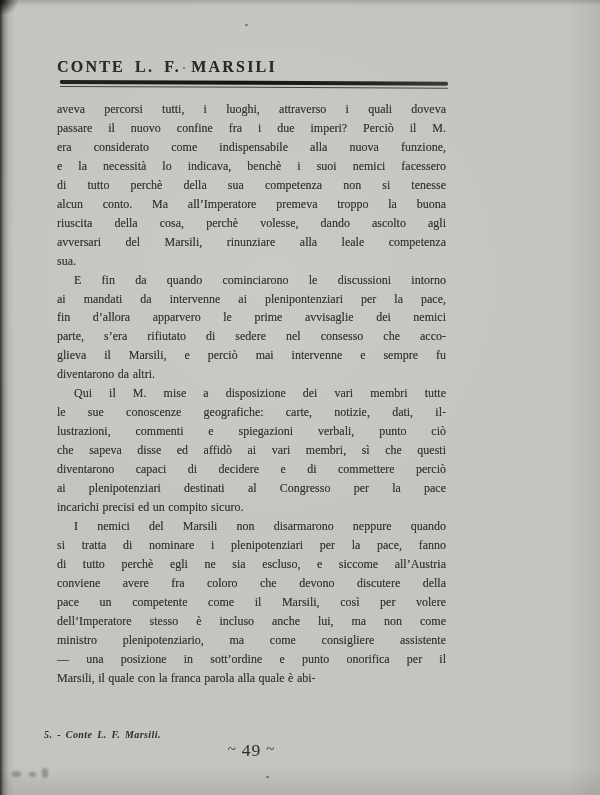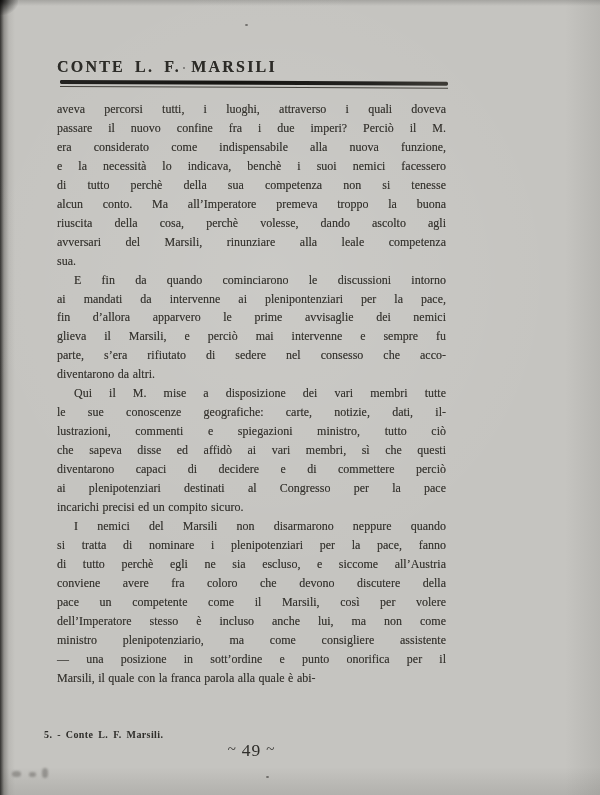--- a/index.html
+++ b/index.html
@@ -38,21 +38,21 @@
   .line { text-align:justify; text-align-last:justify; }
   .line.last { text-align-last:left; }
   .line.indent { text-indent:17px; }
   .page-number {
     position:absolute; left:57px; top:704px; width:389px; text-align:center;
     font-size:17.5px; color:#2f2e2a; letter-spacing:1px;margin-top:36px;
   }
   .page-number .tilde { font-size:15px; position:relative; top:-2px; padding:0 5px; }
   .signature {
     position:absolute; left:44px; top:729px;
-    font-weight:bold; font-size:10px;
+    font-style:italic; font-weight:bold; font-size:10px;
     letter-spacing:0.4px; word-spacing:2px; color:#2f2e2a;
   }
   .speck { position:absolute; background:rgba(40,39,36,0.55); border-radius:50%; }
   .speck.s1 { left:245px; top:24px; width:3px; height:2px; }
   .speck.s2 { left:183px; top:67px; width:2px; height:2px; }
   .speck.s3 { left:266px; top:776px; width:3px; height:2px; }
   .smudge { position:absolute; background:rgba(45,44,41,0.30); filter:blur(1px); border-radius:45%; }
   .smudge.m1 { left:12px;  top:771px; width:9px;  height:6px; }
   .smudge.m2 { left:29px;  top:772px; width:7px;  height:5px; }
   .smudge.m3 { left:42px;  top:768px; width:6px;  height:10px; }
@@ -84,26 +84,26 @@
       <div class="line">era considerato come indispensabile alla nuova funzione,</div>
       <div class="line">e la necessità lo indicava, benchè i suoi nemici facessero</div>
       <div class="line">di tutto perchè della sua competenza non si tenesse</div>
       <div class="line">alcun conto. Ma all’Imperatore premeva troppo la buona</div>
       <div class="line">riuscita della cosa, perchè volesse, dando ascolto agli</div>
       <div class="line">avversari del Marsili, rinunziare alla leale competenza</div>
       <div class="line last">sua.</div>
       <div class="line indent">E fin da quando cominciarono le discussioni intorno</div>
       <div class="line">ai mandati da intervenne ai plenipontenziari per la pace,</div>
       <div class="line">fin d’allora apparvero le prime avvisaglie dei nemici</div>
+      <div class="line">parte, s’era rifiutato di sedere nel consesso che acco-</div>
       <div class="line">glieva il Marsili, e perciò mai intervenne e sempre fu</div>
-      <div class="line">parte, s’era rifiutato di sedere nel consesso che acco-</div>
       <div class="line last">diventarono da altri.</div>
       <div class="line indent">Qui il M. mise a disposizione dei vari membri tutte</div>
       <div class="line">le sue conoscenze geografiche: carte, notizie, dati, il-</div>
-      <div class="line">lustrazioni, commenti e spiegazioni ministro, tutto ciò</div>
+      <div class="line">lustrazioni, commenti e spiegazioni verbali, punto ciò</div>
       <div class="line">che sapeva disse ed affidò ai vari membri, sì che questi</div>
       <div class="line">diventarono capaci di decidere e di commettere perciò</div>
       <div class="line">ai plenipotenziari destinati al Congresso per la pace</div>
       <div class="line last">incarichi precisi ed un compito sicuro.</div>
       <div class="line indent">I nemici del Marsili non disarmarono neppure quando</div>
       <div class="line">si tratta di nominare i plenipotenziari per la pace, fanno</div>
       <div class="line">di tutto perchè egli ne sia escluso, e siccome all’Austria</div>
       <div class="line">conviene avere fra coloro che devono discutere della</div>
       <div class="line">pace un competente come il Marsili, così per volere</div>
       <div class="line">dell’Imperatore stesso è incluso anche lui, ma non come</div>

